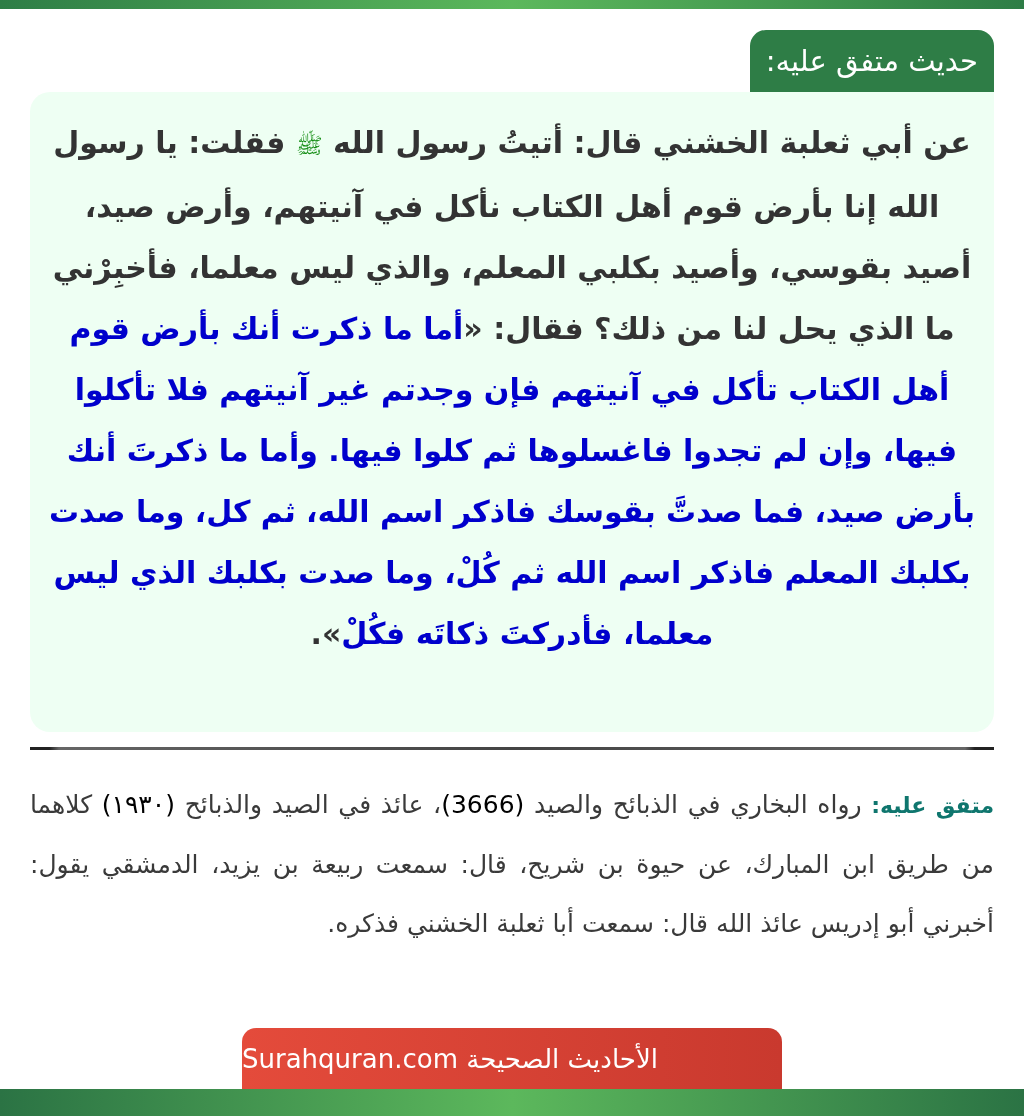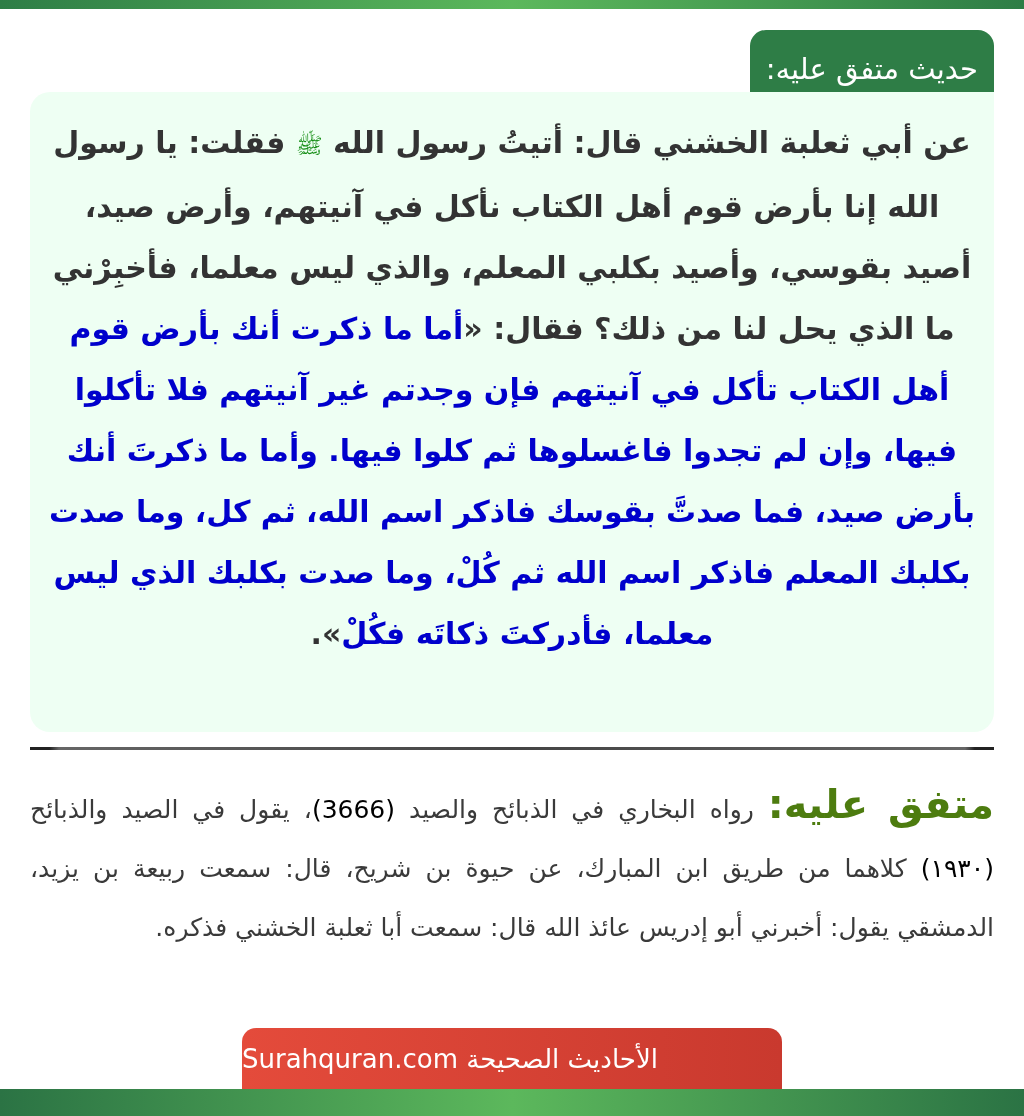--- a/index.html
+++ b/index.html
@@ -11,21 +11,21 @@
   .top-bar {
     position:absolute; left:0; top:0; width:1024px; height:9px;
     background:linear-gradient(90deg,#2e7d46 0%,#5cb85c 50%,#2e7d46 100%);
   }
   .bottom-bar {
     position:absolute; left:0; top:1089px; width:1024px; height:27px;
     background:linear-gradient(90deg,#2b7344 0%,#5cb85c 50%,#2b7344 100%);
   }
   .header-badge {
     position:absolute; right:30px; top:30px;
-    height:62px; padding:8px 16px;
+    height:62px; padding:0 16px;
     background:#2e7d46; color:#fff;
     border-radius:16px 16px 0 0;
     font-size:29px; line-height:62px;
     direction:rtl;
   }
   .hadith-box {
     position:absolute; left:30px; top:92px; width:964px; height:640px;
     background:#eefff3;
     border-radius:0 0 20px 20px;
     border-top-left-radius:20px;
@@ -40,21 +40,21 @@
   .hadith-text .saw { color:#128c12; font-weight:normal; font-size:22px; }
   .divider {
     position:absolute; left:30px; top:747px; width:964px; height:3px;
     background:linear-gradient(90deg,#222 0%,#222 2%,#666 3%,#555 25%,#444 50%,#555 75%,#666 97%,#222 98%,#222 100%);
   }
   .source-text {
     position:absolute; left:30px; right:30px; top:775px;
     direction:rtl; text-align:justify; text-align-last:right;
     font-size:25px; line-height:59px; color:#3a3a3a;
   }
-  .source-text .label { color:#4d7c0f; font-weight:bold; font-size:40px; }
+  .source-text .label { color:#0f766e; font-weight:bold; font-size:22px; }
   .source-text .num { color:#000000; }
   .footer-badge {
     position:absolute; left:242px; top:1028px; width:540px; height:61px;
     background:linear-gradient(90deg,#e44b3b 0%,#c9392e 100%);
     border-radius:14px 14px 0 0;
     color:#fff; font-size:26px; line-height:62px;
   }
 </style>
 </head>
 <body>
@@ -69,20 +69,20 @@
 
 <div class="hadith-text">
   <span>عن أبي ثعلبة الخشني قال: أتيتُ رسول الله</span>
   <span class="saw">ﷺ</span>
   <span>فقلت: يا رسول الله إنا بأرض قوم أهل الكتاب نأكل في آنيتهم، وأرض صيد، أصيد بقوسي، وأصيد بكلبي المعلم، والذي ليس معلما، فأخبِرْني ما الذي يحل لنا من ذلك؟ فقال: «</span><span class="prophet">أما ما ذكرت أنك بأرض قوم أهل الكتاب تأكل في آنيتهم فإن وجدتم غير آنيتهم فلا تأكلوا فيها، وإن لم تجدوا فاغسلوها ثم كلوا فيها. وأما ما ذكرتَ أنك بأرض صيد، فما صدتَّ بقوسك فاذكر اسم الله، ثم كل، وما صدت بكلبك المعلم فاذكر اسم الله ثم كُلْ، وما صدت بكلبك الذي ليس معلما، فأدركتَ ذكاتَه فكُلْ</span><span>».</span>
 </div>
 
 <div class="divider"></div>
 
 <div class="source-text">
-  <span class="label">متفق عليه:</span><span> رواه البخاري في الذبائح والصيد </span><span class="num">(3666)</span><span>، يقول في الصيد والذبائح </span><span class="num">(١٩٣٠)</span><span> كلاهما من طريق ابن المبارك، عن حيوة بن شريح، قال: سمعت ربيعة بن يزيد، الدمشقي يقول: أخبرني أبو إدريس عائذ الله قال: سمعت أبا ثعلبة الخشني فذكره.</span>
+  <span class="label">متفق عليه:</span><span> رواه البخاري في الذبائح والصيد </span><span class="num">(3666)</span><span>، عائذ في الصيد والذبائح </span><span class="num">(١٩٣٠)</span><span> كلاهما من طريق ابن المبارك، عن حيوة بن شريح، قال: سمعت ربيعة بن يزيد، الدمشقي يقول: أخبرني أبو إدريس عائذ الله قال: سمعت أبا ثعلبة الخشني فذكره.</span>
 </div>
 
 <div class="footer-badge">
   <span dir="rtl">الأحاديث الصحيحة Surahquran.com</span>
 </div>
 
 <div class="bottom-bar"></div>
 
 </body></html>

